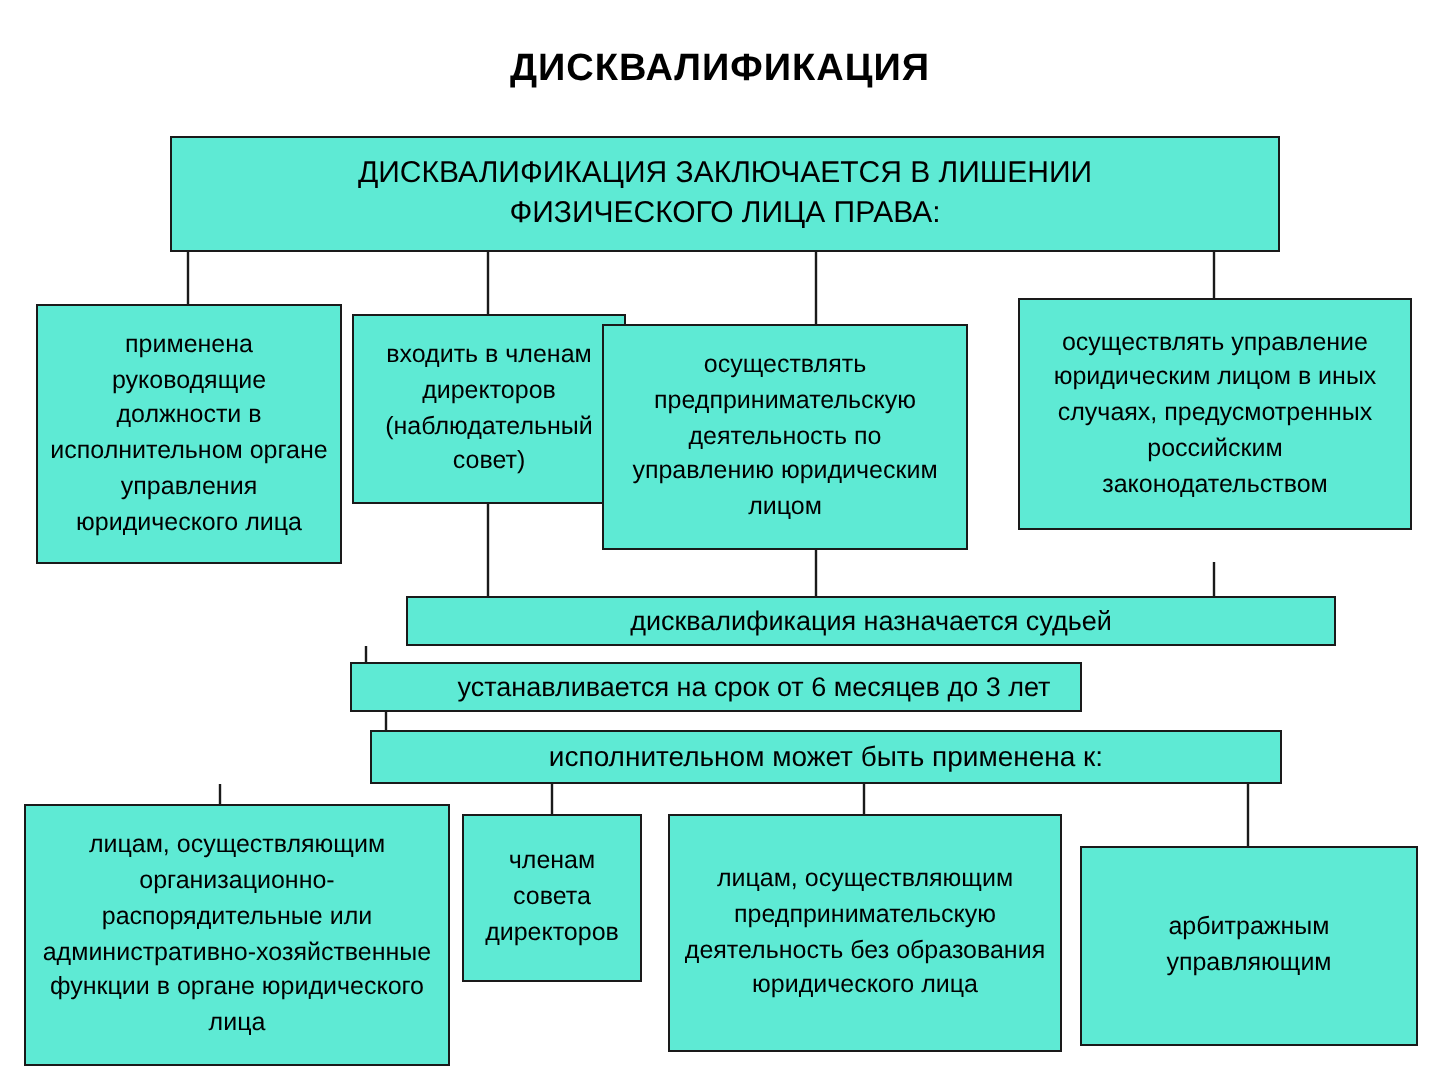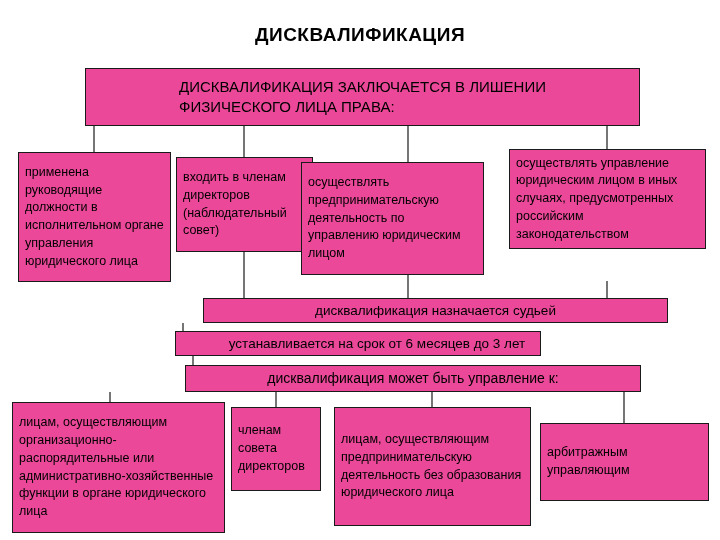--- a/index.html
+++ b/index.html
@@ -18,49 +18,49 @@
     left: 0; top: 24px;
     width: 720px;
     text-align: center;
     font-weight: bold;
     font-size: 19px;
     letter-spacing: 0.5px;
     z-index: 2;
   }
   .box {
     position: absolute;
-    background: #ec4899;
+    background: #5eead4;
     border: 1.4px solid #1a1a1a;
     box-sizing: border-box;
     display: flex;
     align-items: center;
     justify-content: center;
-    text-align: left;
+    text-align: center;
     padding: 3px 6px;
     font-size: 12.5px;
     line-height: 1.42;
     z-index: 1;
   }
   .main-box {
     left: 85px; top: 68px; width: 555px; height: 58px;
     font-size: 15px;
     line-height: 1.35;
     white-space: pre-line;
   }
   .r1 { left: 18px;  top: 152px; width: 153px; height: 130px; }
   .r2 { left: 176px; top: 157px; width: 137px; height: 95px;  }
   .r3 { left: 301px; top: 162px; width: 183px; height: 113px; }
-  .r4 { left: 509px; top: 149px; width: 197px; height: 100px; }
+  .r4 { left: 509px; top: 149px; width: 197px; height: 116px; }
   .bar1 { left: 175px; top: 298px; width: 465px; height: 25px; font-size: 13.5px; margin-left: 28px; }
   .bar2 { left: 175px; top: 331px; width: 366px; height: 25px; font-size: 13.5px; padding-left: 44px; }
   .bar3 { left: 185px; top: 365px; width: 456px; height: 27px; font-size: 14px; }
   .b1 { left: 12px;  top: 402px; width: 213px; height: 131px; }
   .b2 { left: 231px; top: 407px; width: 90px;  height: 84px;  }
   .b3 { left: 334px; top: 407px; width: 197px; height: 119px; }
-  .b4 { left: 540px; top: 423px; width: 169px; height: 78px;  }
+  .b4 { left: 540px; top: 423px; width: 169px; height: 100px;  }
 </style>
 </head>
 <body>
 
 <div class="canvas">
 
   <svg class="lines" width="720" height="540" viewBox="0 0 720 540">
 
     <line x1="94" y1="126" x2="94" y2="152" stroke="#1a1a1a" stroke-width="1.2"></line>
     <line x1="244" y1="126" x2="244" y2="157" stroke="#1a1a1a" stroke-width="1.2"></line>
@@ -85,20 +85,20 @@
   <div class="box main-box">ДИСКВАЛИФИКАЦИЯ ЗАКЛЮЧАЕТСЯ В ЛИШЕНИИ
 ФИЗИЧЕСКОГО ЛИЦА ПРАВА:</div>
 
   <div class="box r1">применена руководящие должности в исполнительном органе управления юридического лица</div>
   <div class="box r2">входить в членам директоров (наблюдательный совет)</div>
   <div class="box r3">осуществлять предпринимательскую деятельность по управлению юридическим лицом</div>
   <div class="box r4">осуществлять управление юридическим лицом в иных случаях, предусмотренных российским законодательством</div>
 
   <div class="box bar1">дисквалификация назначается судьей</div>
   <div class="box bar2">устанавливается на срок от 6 месяцев до 3 лет</div>
-  <div class="box bar3">дисквалификация может быть управление к:</div>
+  <div class="box bar3">исполнительном может быть применена к:</div>
 
   <div class="box b1">лицам, осуществляющим организационно-распорядительные или административно-хозяйственные функции в органе юридического лица</div>
   <div class="box b3">лицам, осуществляющим предпринимательскую деятельность без образования юридического лица</div>
   <div class="box b2">членам совета директоров</div>
   <div class="box b4">арбитражным управляющим</div>
 
 </div>
 
 </body></html>

